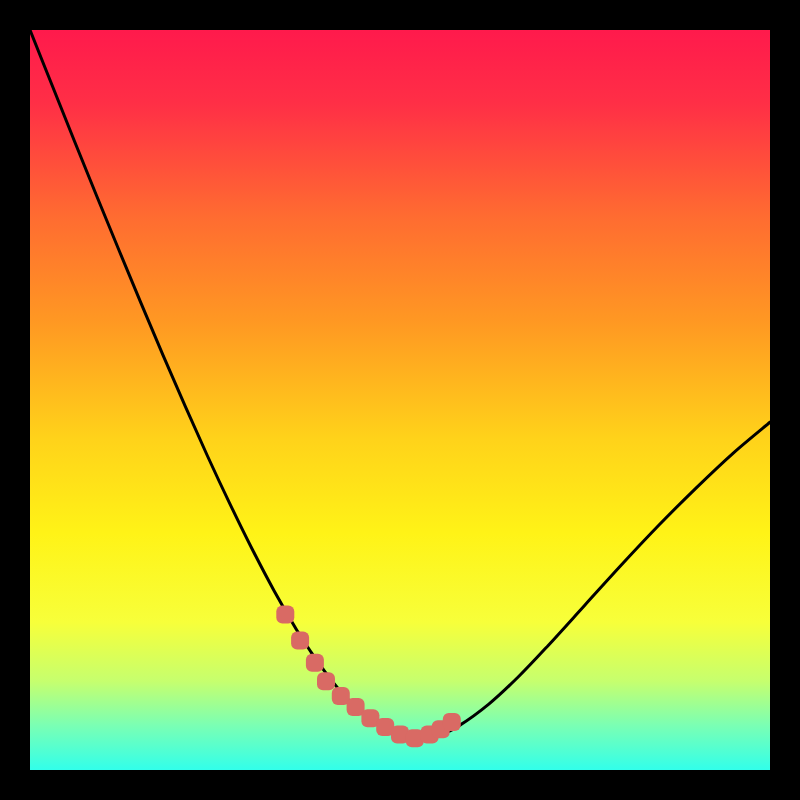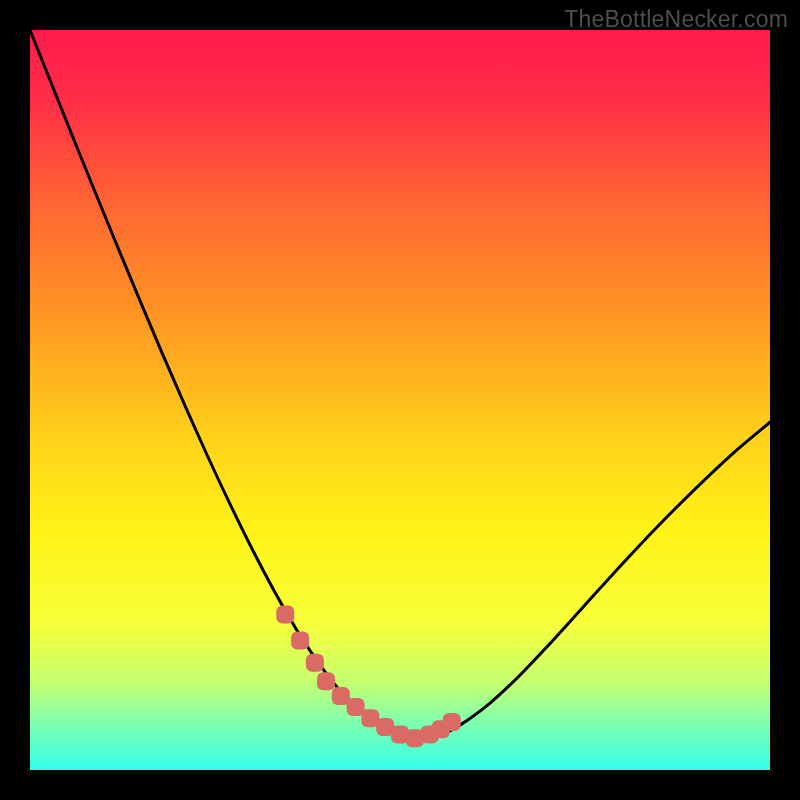--- a/index.html
+++ b/index.html
@@ -87,14 +87,13 @@
           <rect x="331.40000000000003" y="679.2" width="18" height="18" rx="6" ry="6" fill="#d96a64"></rect>
           <rect x="346.2" y="688.08" width="18" height="18" rx="6" ry="6" fill="#d96a64"></rect>
           <rect x="361" y="695.48" width="18" height="18" rx="6" ry="6" fill="#d96a64"></rect>
           <rect x="375.8" y="699.18" width="18" height="18" rx="6" ry="6" fill="#d96a64"></rect>
           <rect x="390.6" y="695.48" width="18" height="18" rx="6" ry="6" fill="#d96a64"></rect>
           <rect x="401.70000000000005" y="690.3" width="18" height="18" rx="6" ry="6" fill="#d96a64"></rect>
           <rect x="412.79999999999995" y="682.9" width="18" height="18" rx="6" ry="6" fill="#d96a64"></rect>
         </g>
     </svg>
   </div>
-  <div class="watermark">TheBottleNecker.com</div>
 </div>
 
 </body></html>

